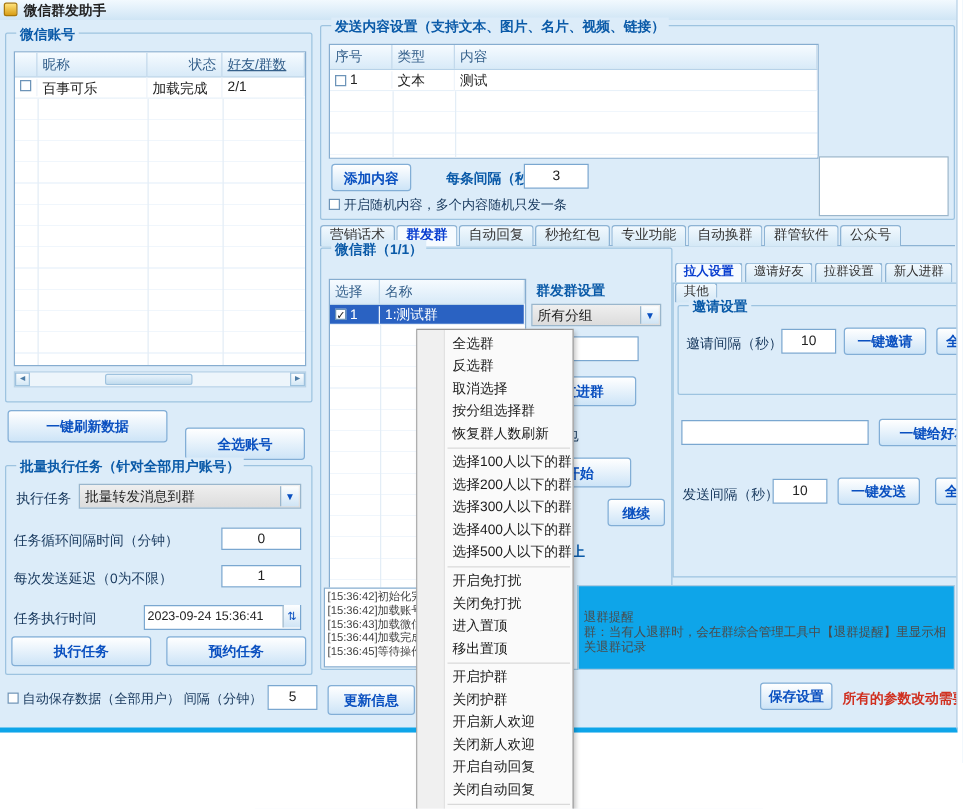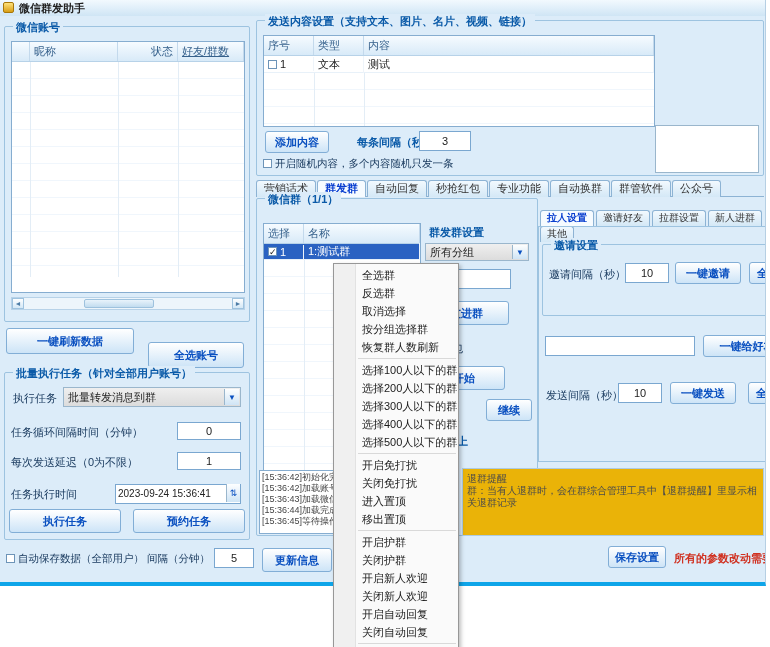--- a/index.html
+++ b/index.html
@@ -35,21 +35,21 @@
   .tab { float:left; height:17px; line-height:15px; padding:0 7px; font-size:11px; color:#333; background:linear-gradient(#f2f9fe,#d4e8f6); border:1px solid #8db3d4; border-bottom:none; border-radius:3px 3px 0 0; margin-right:1px; cursor:pointer; white-space:nowrap; }
   .tab.active { background:#f6fbff; color:#0a3fd0; font-weight:bold; }
   .subtab { float:left; height:16px; line-height:14px; padding:0 6px; font-size:10px; color:#333; background:linear-gradient(#f2f9fe,#d4e8f6); border:1px solid #8db3d4; border-bottom:none; border-radius:3px 3px 0 0; margin-right:2px; cursor:pointer; white-space:nowrap; }
   .subtab.active { background:#f6fbff; color:#0a3fd0; font-weight:bold; }
 
   .scrollbar { background:#edf5fb; border:1px solid #b7d2e8; display:flex; align-items:center; }
   .scroll-arrow { width:12px; height:100%; background:linear-gradient(#fdfeff,#d4e8f6); border:1px solid #9ec2de; color:#4d7ca6; font-size:7px; display:flex; align-items:center; justify-content:center; }
   .scroll-thumb { height:9px; width:70px; margin-left:60px; background:linear-gradient(#e8f3fb,#c2dcef); border:1px solid #9ec2de; border-radius:2px; }
 
   .logbox { background:#fff; border:1px solid #86add0; font-size:9px; color:#444; padding:1px 2px; line-height:11px; overflow:hidden; }
-  .hintbox { background:#eab308; border:1px solid #aecbe1; font-size:10px; color:#4b4b4b; padding:4px 4px; line-height:12px; overflow:hidden;font-family:Liberation Serif, serif; }
+  .hintbox { background:#0ea5e9; border:1px solid #aecbe1; font-size:10px; color:#4b4b4b; padding:20px 4px; line-height:12px; overflow:hidden;font-family:Liberation Serif, serif; }
   .warn { color:#d03020; font-weight:bold; font-size:11px; white-space:nowrap; }
 
   .menu { left:333px; top:263px; width:126px; background:#fafafa; border:1px solid #979797; box-shadow:2px 2px 4px rgba(0,0,0,.25); z-index:20; padding:2px 0; }
   .menu-gutter { position:absolute; left:0; top:0; bottom:0; width:22px; background:#f0f0f0; border-right:1px solid #e2e2e2; }
   .menu-item { position:relative; height:18px; line-height:18px; padding-left:28px; font-size:11px; color:#1a1a1a; white-space:nowrap; cursor:pointer; }
   .menu-sep { position:relative; height:1px; background:#d9d9d9; margin:2px 2px 2px 24px; }
   .dt-spin { position:absolute; right:1px; top:1px; bottom:1px; width:14px; background:linear-gradient(#fdfeff,#cfe4f5); border-left:1px solid #9ab6cc; color:#0a50c0; font-size:9px; display:flex; align-items:center; justify-content:center; }
 </style>
 </head>
 <body>
@@ -63,20 +63,26 @@
     </div>
 
     <div class="abs gb" style="left:4px;top:26px;width:246px;height:296px;">
       <span class="gb-label">微信账号</span>
       <div class="abs tbl" style="left:6px;top:14px;width:234px;height:252px;">
         <div class="tbl-head">
           <div style="width:18px;"></div>
           <div style="width:88px;">昵称</div>
           <div style="width:60px;text-align:right;">状态</div>
           <div style="flex:1;text-decoration:underline;">好友/群数</div>
+        </div>
+        <div class="tbl-row" style="height:17px;">
+          <div style="width:18px;"><span class="cb"></span></div>
+          <div style="width:88px;">百事可乐</div>
+          <div style="width:60px;">加载完成</div>
+          <div style="flex:1;">2/1</div>
         </div>
         <div class="rowlines" style="position:relative;height:215px;">
           <div class="vline" style="left:18px;"></div>
           <div class="vline" style="left:106px;"></div>
           <div class="vline" style="left:166px;"></div>
         </div>
       </div>
       <div class="abs scrollbar" style="left:6px;top:270px;width:234px;height:13px;">
         <div class="scroll-arrow">◄</div>
         <div class="scroll-thumb"></div>

